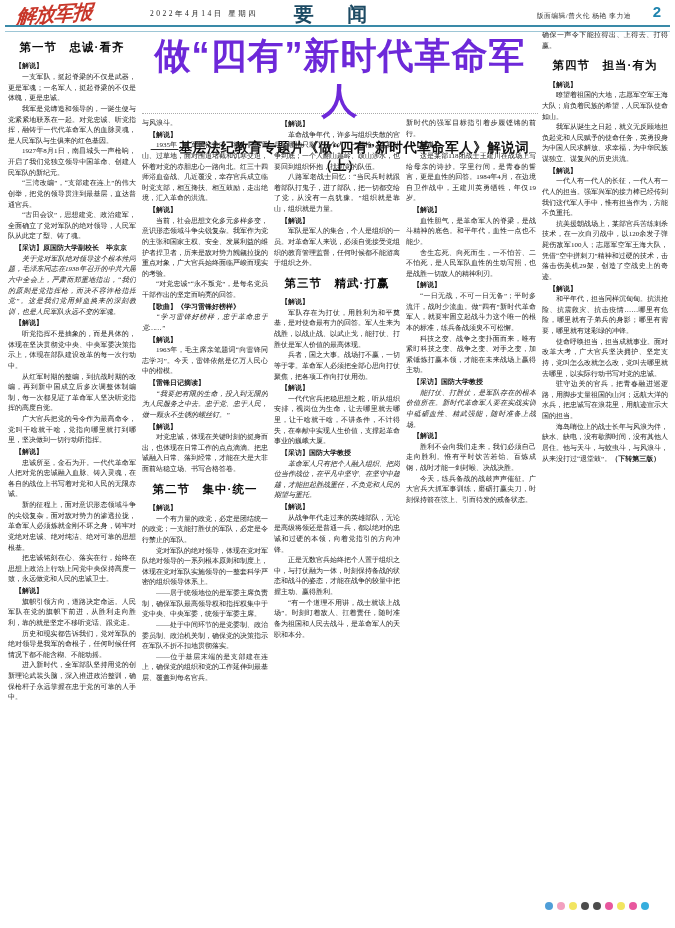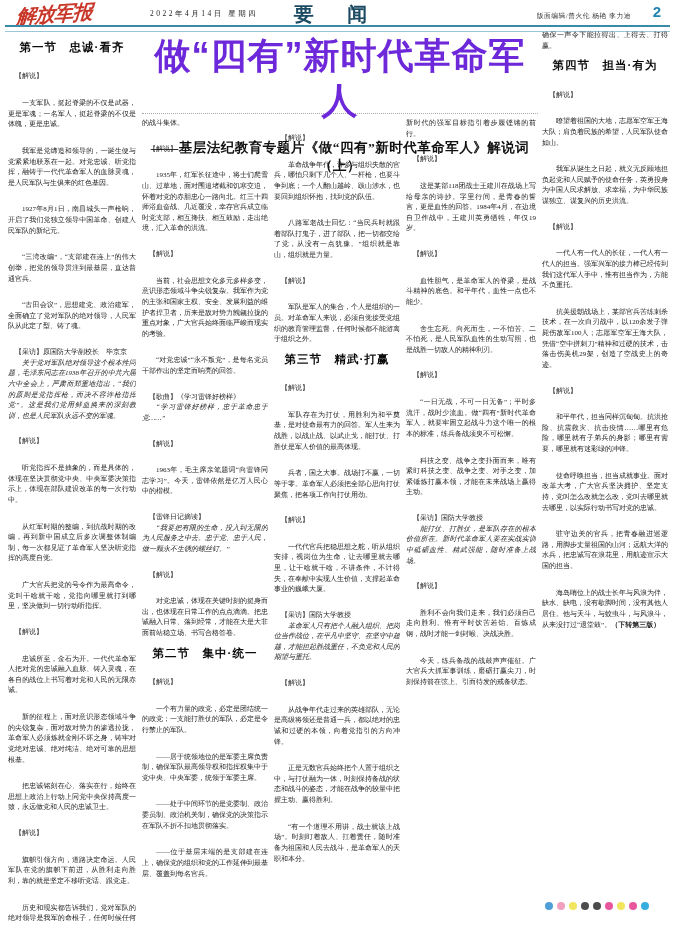--- a/index.html
+++ b/index.html
@@ -32,22 +32,22 @@
   .col{position:absolute;overflow:hidden;text-align:justify;font-size:7px;line-height:1.52;
        color:#1c1c1c;}
   #col-left {left:8px;  top:33px; width:128px;height:888px;}
   #col-m1   {left:142px;top:118px;width:126px;height:803px;}
   #col-m2   {left:274px;top:118px;width:126px;height:803px;}
   #col-m3   {left:406px;top:118px;width:130px;height:803px;}
   #col-right{left:542px;top:30px; width:126px;height:888px;}
 
   .b-section{font-family:"Liberation Sans","DejaVu Sans",sans-serif;font-size:11.5px;font-weight:bold;
              text-align:center;letter-spacing:1px;margin:6px 0 5px;color:#0c0c0c;}
-  .b-label{font-weight:normal;text-indent:1em;margin-top:15px;}
-  .b-p{text-indent:2em;margin-top:16px;}
+  .b-label{font-weight:bold;text-indent:1em;margin-top:1px;}
+  .b-p{text-indent:2em;}
   .b-cont{text-indent:0;}
   .b-quote{text-indent:2em;font-style:italic;}
   .jump{font-weight:bold;font-style:normal;}
 
   
   #dots{position:absolute;left:545px;top:901px;width:124px;height:10px;display:flex;gap:4px;align-items:center;}
   #dots span{width:8px;height:8px;border-radius:50%;display:inline-block;}
 </style>
 </head>
 <body>
@@ -85,37 +85,38 @@
       <div class="b-label">【解说】</div>
       <div class="b-p">忠诚所至，金石为开。一代代革命军人把对党的忠诚融入血脉、铸入灵魂，在各自的战位上书写着对党和人民的无限赤诚。</div>
       <div class="b-p">新的征程上，面对意识形态领域斗争的尖锐复杂，面对敌对势力的渗透拉拢，革命军人必须炼就金刚不坏之身，铸牢对党绝对忠诚、绝对纯洁、绝对可靠的思想根基。</div>
       <div class="b-p">把忠诚铭刻在心、落实在行，始终在思想上政治上行动上同党中央保持高度一致，永远做党和人民的忠诚卫士。</div>
       <div class="b-label">【解说】</div>
       <div class="b-p">旗帜引领方向，道路决定命运。人民军队在党的旗帜下前进，从胜利走向胜利，靠的就是坚定不移听党话、跟党走。</div>
       <div class="b-p">历史和现实都告诉我们，党对军队的绝对领导是我军的命根子，任何时候任何情况下都不能含糊、不能动摇。</div>
       <div class="b-p">进入新时代，全军部队坚持用党的创新理论武装头脑，深入推进政治整训，确保枪杆子永远掌握在忠于党的可靠的人手中。</div>
     </div>
   <div id="col-m1" class="col">
-      <div class="b-cont">的战斗集体。</div>
+      <div class="b-cont">与风浪斗。</div>
       <div class="b-label">【解说】</div>
       <div class="b-p">1935年，红军长征途中，将士们爬雪山、过草地，面对围追堵截和饥寒交迫，怀着对党的赤胆忠心一路向北。红三十四师浴血奋战、几近覆没，幸存官兵成立临时党支部，相互搀扶、相互鼓励，走出绝境，汇入革命的洪流。</div>
       <div class="b-label">【解说】</div>
       <div class="b-p">当前，社会思想文化多元多样多变，意识形态领域斗争尖锐复杂。我军作为党的主张和国家主权、安全、发展利益的维护者捍卫者，历来是敌对势力觊觎拉拢的重点对象，广大官兵始终面临严峻而现实的考验。</div>
       <div class="b-p">“对党忠诚”“永不叛党”，是每名党员干部作出的坚定而响亮的回答。</div>
       <div class="b-label">【歌曲】《学习雷锋好榜样》</div>
       <div class="b-quote">“学习雷锋好榜样，忠于革命忠于党……”</div>
       <div class="b-label">【解说】</div>
       <div class="b-p">1963年，毛主席亲笔题词“向雷锋同志学习”。今天，雷锋依然是亿万人民心中的楷模。</div>
       <div class="b-label">【雷锋日记摘读】</div>
       <div class="b-quote">“我要把有限的生命，投入到无限的为人民服务之中去。忠于党、忠于人民，做一颗永不生锈的螺丝钉。”</div>
       <div class="b-label">【解说】</div>
       <div class="b-p">对党忠诚，体现在关键时刻的挺身而出，也体现在日常工作的点点滴滴。把忠诚融入日常、落到经常，才能在大是大非面前站稳立场、书写合格答卷。</div>
       <div class="b-section">第二节　集中·统一</div>
       <div class="b-label">【解说】</div>
       <div class="b-p">一个有力量的政党，必定是团结统一的政党；一支能打胜仗的军队，必定是令行禁止的军队。</div>
+      <div class="b-p">党对军队的绝对领导，体现在党对军队绝对领导的一系列根本原则和制度上，体现在党对军队实施领导的一整套科学严密的组织领导体系上。</div>
       <div class="b-p">——居于统领地位的是军委主席负责制，确保军队最高领导权和指挥权集中于党中央、中央军委，统领于军委主席。</div>
       <div class="b-p">——处于中间环节的是党委制、政治委员制、政治机关制，确保党的决策指示在军队不折不扣地贯彻落实。</div>
       <div class="b-p">——位于基层末端的是支部建在连上，确保党的组织和党的工作延伸到最基层、覆盖到每名官兵。</div>
     </div>
   <div id="col-m2" class="col">
       <div class="b-label">【解说】</div>
       <div class="b-p">革命战争年代，许多与组织失散的官兵，哪怕只剩下几个人、一杆枪，也要斗争到底；一个人翻山越岭、跋山涉水，也要回到组织怀抱，找到党的队伍。</div>
       <div class="b-p">八路军老战士回忆：“当民兵时就跟着部队打鬼子，进了部队，把一切都交给了党，从没有一点犹豫。”组织就是靠山，组织就是力量。</div>
       <div class="b-label">【解说】</div>
       <div class="b-p">军队是军人的集合，个人是组织的一员。对革命军人来说，必须自觉接受党组织的教育管理监督，任何时候都不能游离于组织之外。</div>

